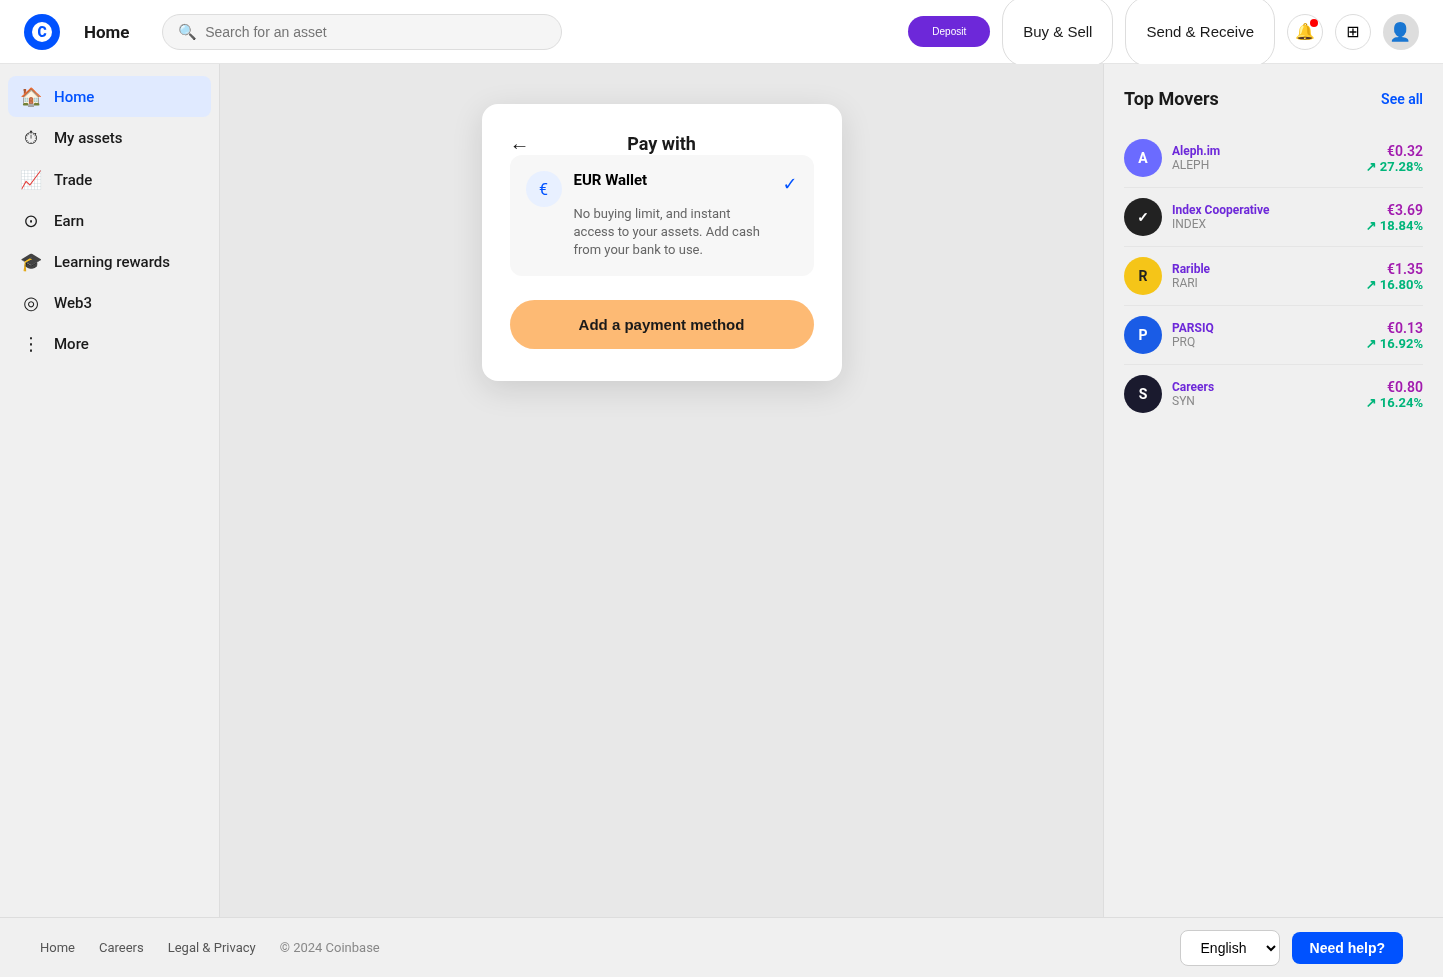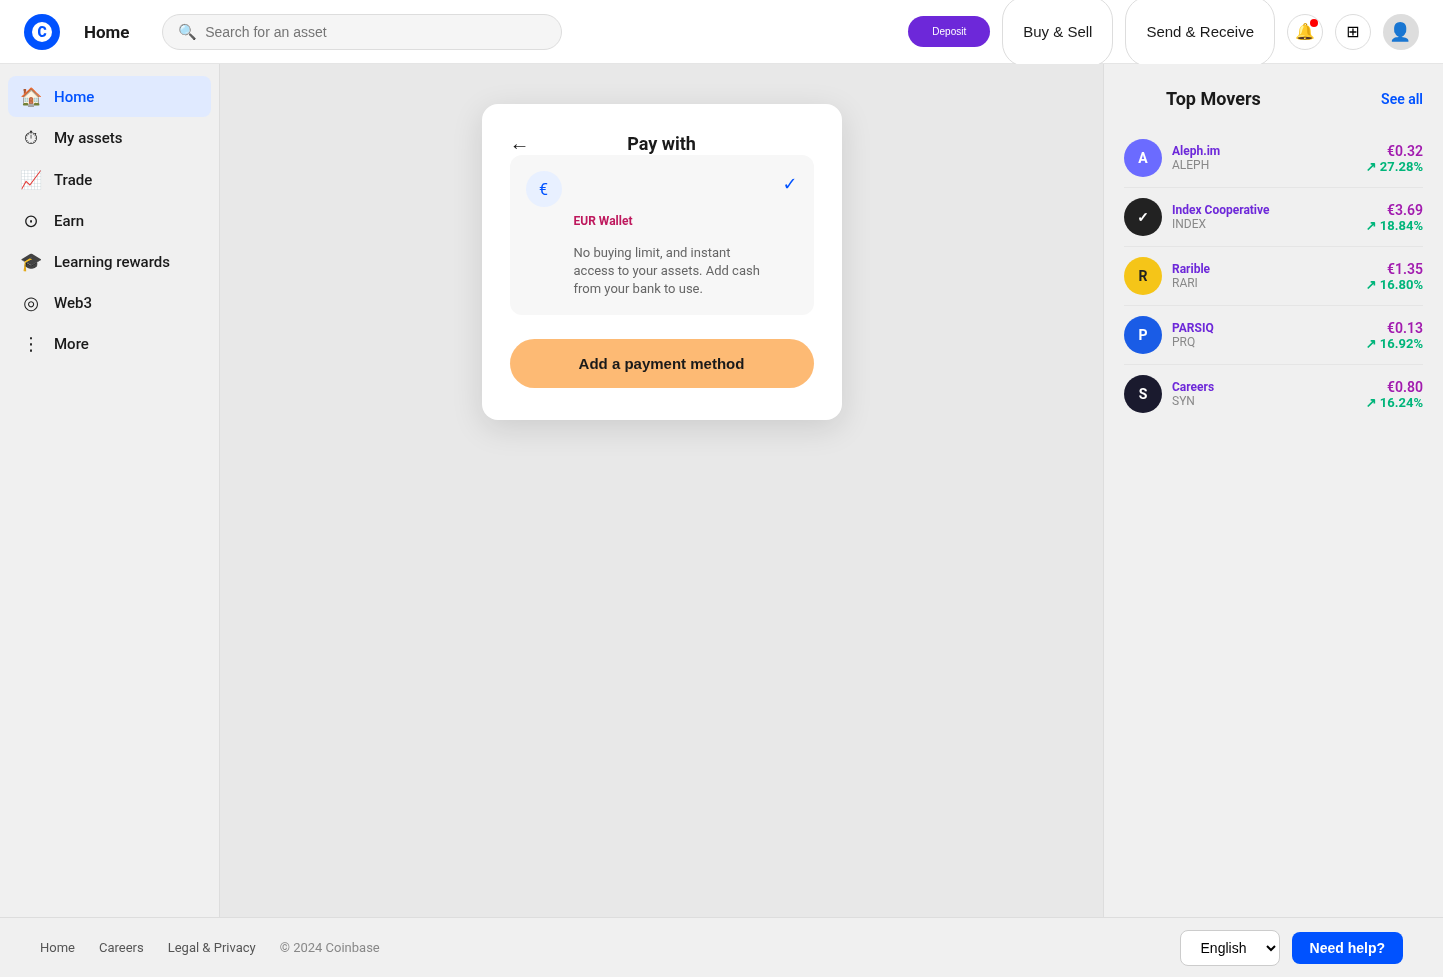--- a/index.html
+++ b/index.html
@@ -35,27 +35,27 @@
     .sidebar-icon { font-size: 18px; width: 22px; text-align: center; }
 
     
     .modal { background: white; border-radius: 16px; width: 360px; padding: 28px 28px 32px; box-shadow: 0 8px 32px rgba(0,0,0,0.12); }
     .back-btn { background: none; border: none; font-size: 20px; cursor: pointer; color: #1a1a1a; margin-right: auto; }
     .modal-title { font-size: 18px; font-weight: 700; color: #1a1a1a; position: absolute; left: 50%; transform: translateX(-50%); }
     .modal-header-wrapper { position: relative; display: flex; align-items: center; width: 100%; }
     .wallet-option { background: #f7f7f7; border-radius: 12px; padding: 16px; display: flex; align-items: flex-start; gap: 12px; margin-bottom: 24px; }
     .wallet-icon { width: 36px; height: 36px; border-radius: 50%; background: #e8f0ff; display: flex; align-items: center; justify-content: center; font-size: 16px; color: #0052ff; flex-shrink: 0; }
     .wallet-info { flex: 1; }
-    .wallet-name { font-weight: 700; font-size: 12px; color: #be185d; margin-top: 43px; }
+    .wallet-name { font-weight: 700; font-size: 15px; color: #000000; }
     .wallet-desc { font-size: 13px; color: #666; margin-top: 16px; line-height: 1.4; }
     .check-icon { color: #0052ff; font-size: 18px; margin-top: 2px; }
     .add-payment-btn { width: 100%; background: #fdba74; border: none; border-radius: 50px; padding: 16px; font-size: 15px; font-weight: 600; color: #1a1a1a; cursor: pointer; }
 
     
-    .panel-header { display: flex; justify-content: space-between; align-items: center; margin-bottom: 20px; margin-left: 42px; }
+    .panel-header { display: flex; justify-content: space-between; align-items: center; margin-bottom: 20px; }
     .panel-title { font-size: 18px; font-weight: 700; color: #1a1a1a; }
     .see-all { color: #0052ff; font-size: 14px; font-weight: 600; cursor: pointer; }
     .mover-item { display: flex; align-items: center; gap: 10px; padding: 10px 0; border-bottom: 1px solid #e5e5e5; }
     .mover-item:last-child { border-bottom: none; }
     .coin-icon { width: 38px; height: 38px; border-radius: 50%; flex-shrink: 0; display: flex; align-items: center; justify-content: center; font-weight: 700; font-size: 14px; }
     .coin-aleph { background: #6b6bff; color: white; }
     .coin-index { background: #222; color: white; }
     .coin-rari { background: #f5c518; color: #222; }
     .coin-prq { background: #1a5ce6; color: white; }
     .coin-syn { background: #1a1a2e; color: white; }

